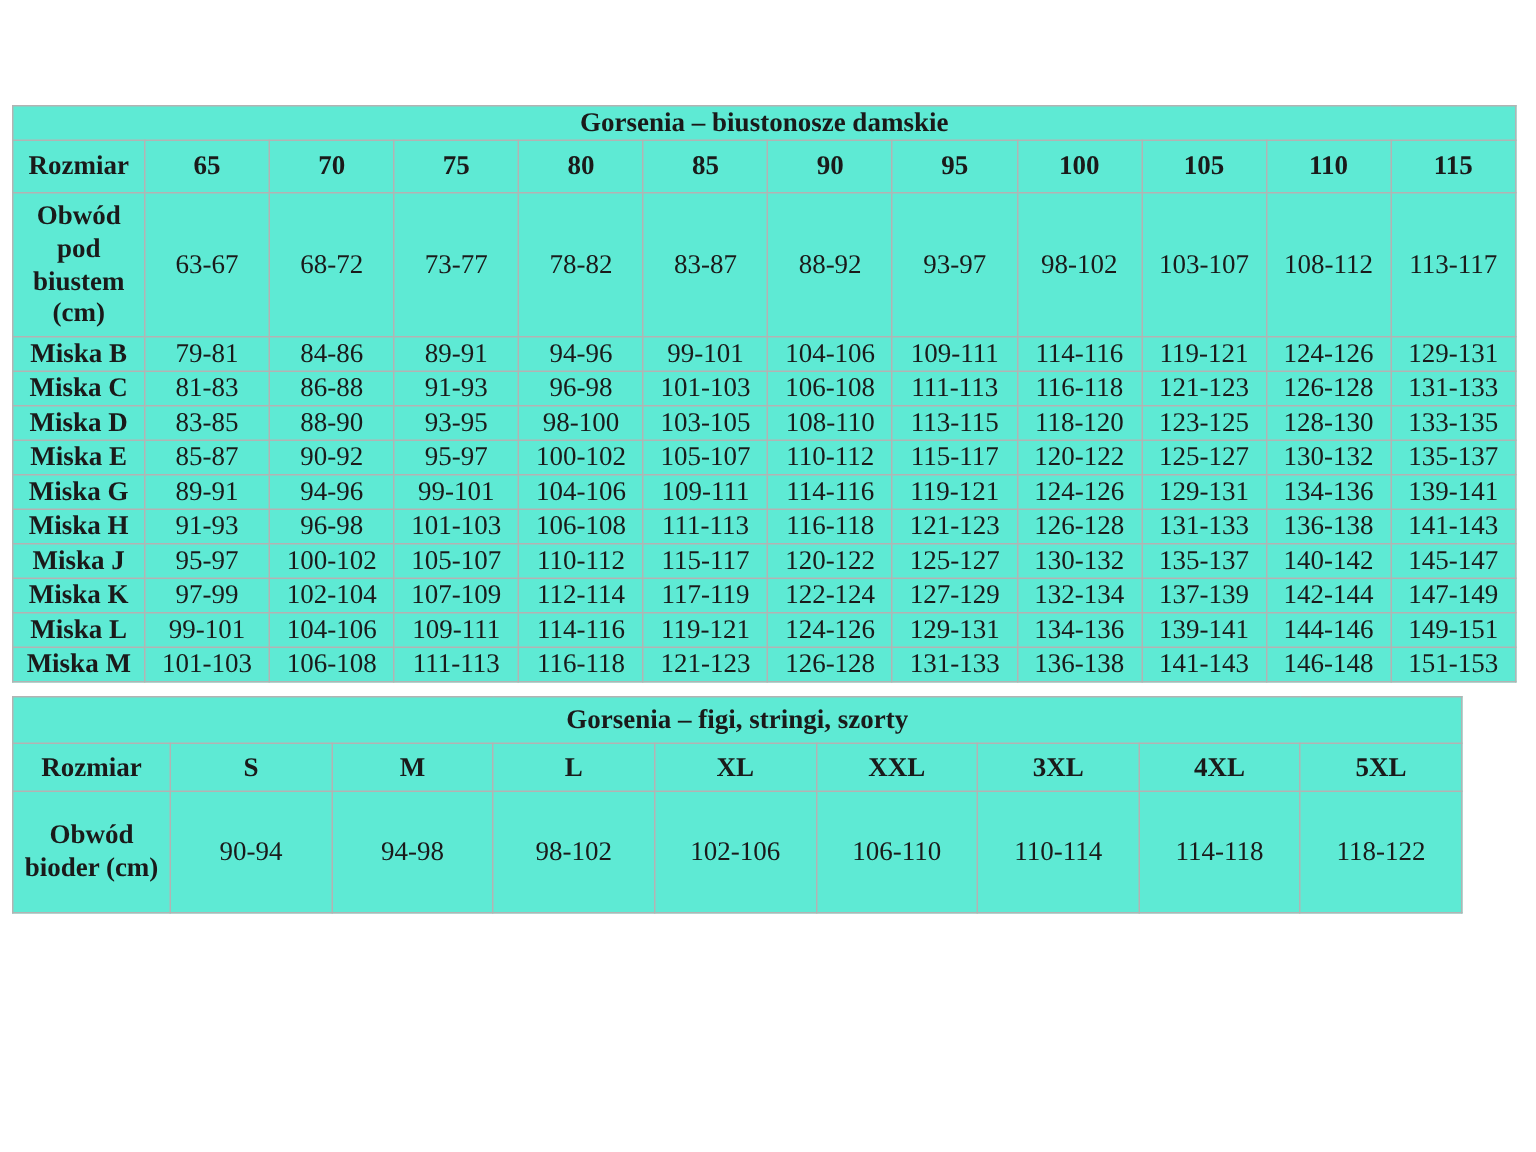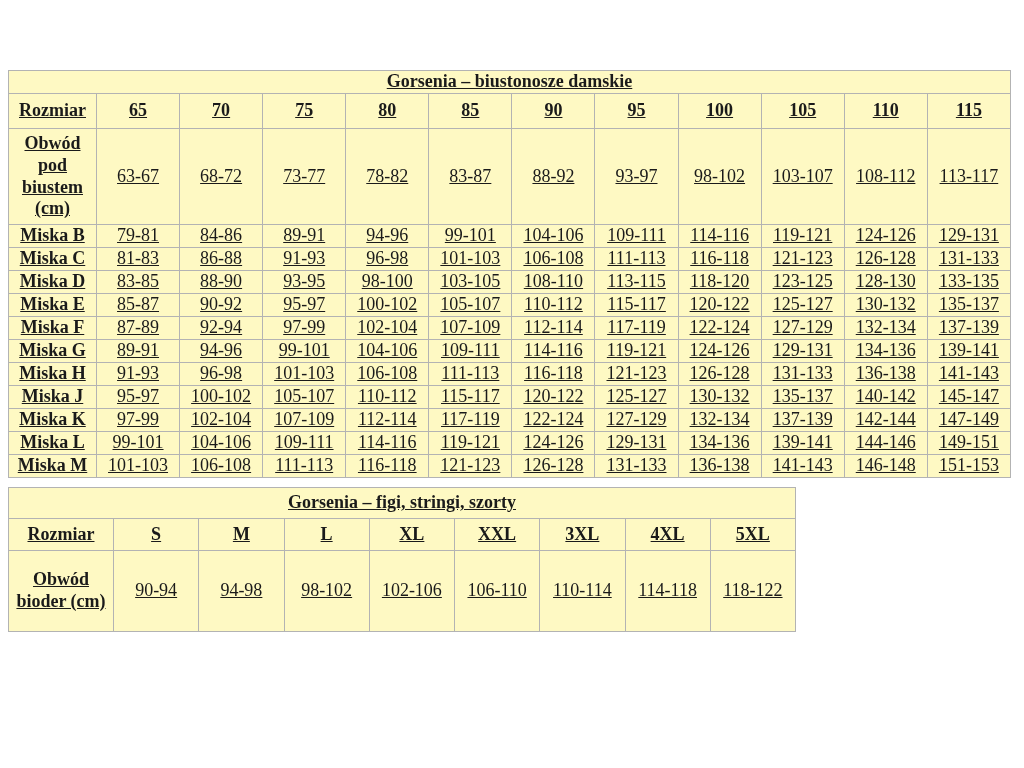--- a/index.html
+++ b/index.html
@@ -11,22 +11,21 @@
   .page {
     box-sizing: border-box;
     width: 1024px; height: 768px;
     padding: 70px 0 0 8px;
     font-family: "Liberation Serif", "DejaVu Serif", serif;
     color: #1a1a1a;
   }
   table.size-table {
     border-collapse: collapse;
     table-layout: fixed;
-    background: #fef9c3;
-    text-decoration: underline;
+    background: #5eead4;
   }
   table.size-table td {
     border: 1px solid #b3b3b3;
     text-align: center;
     vertical-align: middle;
     padding: 0 2px;
     font-size: 18px;
     line-height: 1.2;
     overflow: hidden;
   }
@@ -35,21 +34,21 @@
   .row-label { font-weight: bold; }
   .value-cell { font-weight: normal; }
 
   #bras-table { width: 1003px; }
   #bras-table col.label-col { width: 88px; }
   #bras-table .title-cell { height: 22px; }
   #bras-table .header-row td { height: 34px; }
   #bras-table .measure-row td { height: 95px; }
   #bras-table .cup-row td { height: 22px; }
 
-  #briefs-table { width: 788px; margin-top: 9px; }
+  #briefs-table { width: 967px; margin-top: 9px; }
   #briefs-table col.label-col { width: 105px; }
   #briefs-table .title-cell { height: 30px; }
   #briefs-table .header-row td { height: 31px; }
   #briefs-table .measure-row td { height: 80px; }
 </style>
 </head>
 <body>
 
 <div class="page">
   <table id="bras-table" class="size-table">
@@ -149,34 +148,20 @@
           <td class="value-cell">100-102</td>
           <td class="value-cell">105-107</td>
           <td class="value-cell">110-112</td>
           <td class="value-cell">115-117</td>
           <td class="value-cell">120-122</td>
           <td class="value-cell">125-127</td>
           <td class="value-cell">130-132</td>
           <td class="value-cell">135-137</td>
         </tr>
         <tr class="cup-row">
-          <td class="row-label">Miska F</td>
-          <td class="value-cell">87-89</td>
-          <td class="value-cell">92-94</td>
-          <td class="value-cell">97-99</td>
-          <td class="value-cell">102-104</td>
-          <td class="value-cell">107-109</td>
-          <td class="value-cell">112-114</td>
-          <td class="value-cell">117-119</td>
-          <td class="value-cell">122-124</td>
-          <td class="value-cell">127-129</td>
-          <td class="value-cell">132-134</td>
-          <td class="value-cell">137-139</td>
-        </tr>
-        <tr class="cup-row">
           <td class="row-label">Miska G</td>
           <td class="value-cell">89-91</td>
           <td class="value-cell">94-96</td>
           <td class="value-cell">99-101</td>
           <td class="value-cell">104-106</td>
           <td class="value-cell">109-111</td>
           <td class="value-cell">114-116</td>
           <td class="value-cell">119-121</td>
           <td class="value-cell">124-126</td>
           <td class="value-cell">129-131</td>

